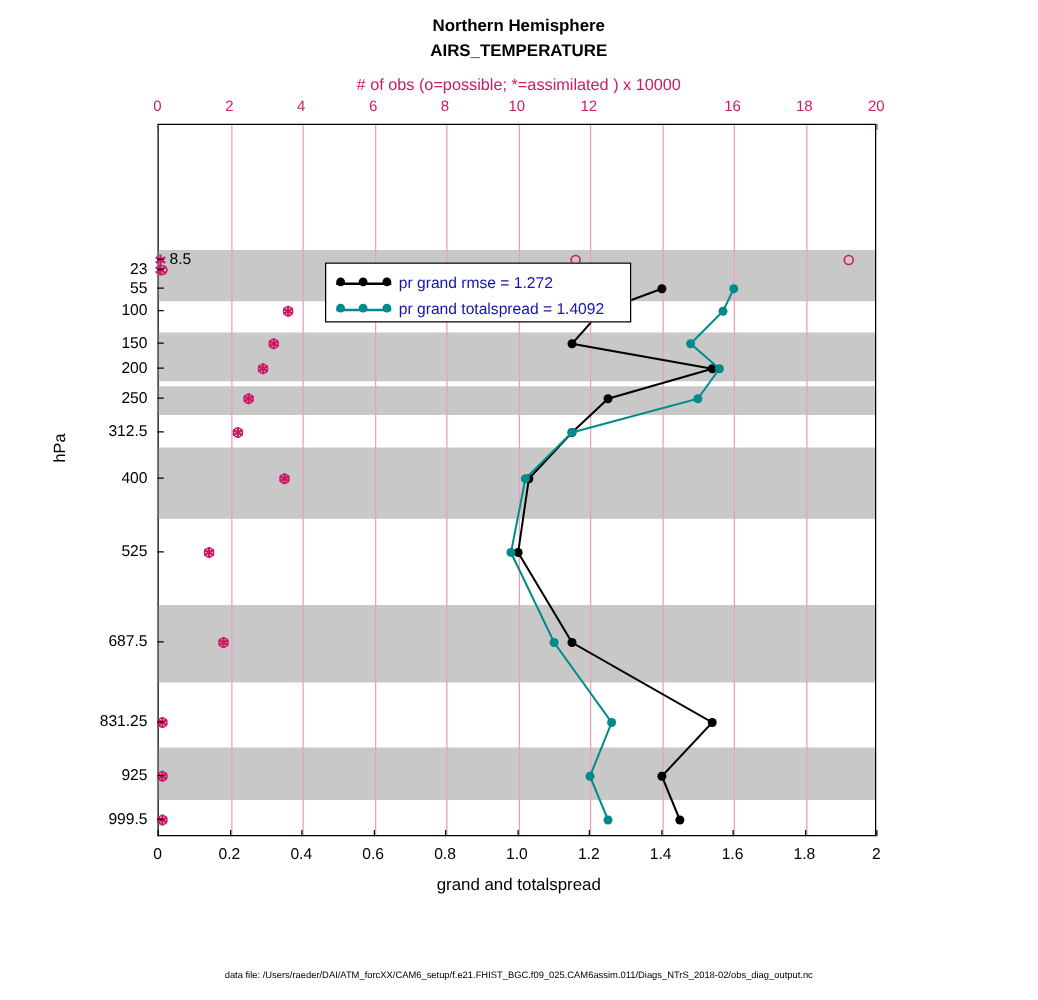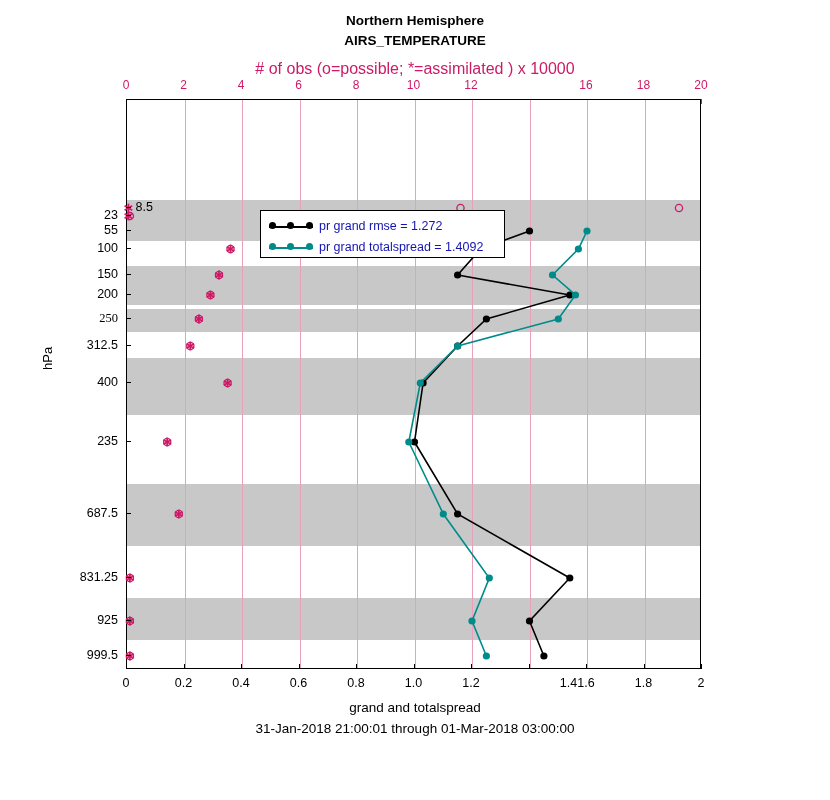--- a/index.html
+++ b/index.html
@@ -14,21 +14,21 @@
 
   .ttl {
     position:absolute; left:0; width:830px; text-align:center;
     font-weight:bold; font-size:13.5px; color:#000;
   }
   #title1 { top:13px; }
   #title2 { top:33px; }
 
   #topaxislabel {
     position:absolute; left:0; width:830px; text-align:center;
-    top:60px; font-size:16px; color:#cc1a66; font-weight:normal;
+    top:60px; font-size:13px; color:#cc1a66; font-weight:normal;
   }
 
   
   #plot {
     position:absolute;
     left:126px; top:99px;
     width:575px; height:570px;
     border:1px solid #000;
     box-sizing:border-box;
     background:#ffffff;
@@ -301,24 +301,24 @@
       </div>
   </div>
 
   <div id="ylabels">
       <div class="ytick" style="top: 108px; right: 710px; position: absolute; left: 0px; width: 118px; padding-left: 35px;">8.5</div>
       <div class="ytick" style="top: 116px; right: 710px; position: absolute; left: 0px; width: 118px;">23</div>
       <div class="ytick" style="top: 131px; right: 710px; position: absolute; left: 0px; width: 118px;">55</div>
       <div class="ytick" style="top: 149px; right: 710px; position: absolute; left: 0px; width: 118px;">100</div>
       <div class="ytick" style="top: 175px; right: 710px; position: absolute; left: 0px; width: 118px;">150</div>
       <div class="ytick" style="top: 195px; right: 710px; position: absolute; left: 0px; width: 118px;">200</div>
-      <div class="ytick" style="top: 219px; right: 710px; position: absolute; left: 0px; width: 118px; font-family: Liberation Serif, serif;">250</div>
+      <div class="ytick" style="top: 219px; right: 710px; position: absolute; left: 0px; width: 118px;">250</div>
       <div class="ytick" style="top: 246px; right: 710px; position: absolute; left: 0px; width: 118px;">312.5</div>
       <div class="ytick" style="top: 283px; right: 710px; position: absolute; left: 0px; width: 118px;">400</div>
-      <div class="ytick" style="top: 342px; right: 710px; position: absolute; left: 0px; width: 118px;">235</div>
+      <div class="ytick" style="top: 342px; right: 710px; position: absolute; left: 0px; width: 118px;">525</div>
       <div class="ytick" style="top: 414px; right: 710px; position: absolute; left: 0px; width: 118px;">687.5</div>
       <div class="ytick" style="top: 478px; right: 710px; position: absolute; left: 0px; width: 118px;">831.25</div>
       <div class="ytick" style="top: 521px; right: 710px; position: absolute; left: 0px; width: 118px;">925</div>
       <div class="ytick" style="top: 556px; right: 710px; position: absolute; left: 0px; width: 118px;">999.5</div>
     </div>
   <div id="ytickmarks">
       <div class="ytickmark" style="top: 207px;"></div>
       <div class="ytickmark" style="top: 215px;"></div>
       <div class="ytickmark" style="top: 230px;"></div>
       <div class="ytickmark" style="top: 248px;"></div>
@@ -343,26 +343,26 @@
       <div class="bottick" style="left: 241px; top: 676px;">0.4</div>
       <div class="bottickmark" style="left: 241px; top: 664px;"></div>
       <div class="bottick" style="left: 298.5px; top: 676px;">0.6</div>
       <div class="bottickmark" style="left: 299px; top: 664px;"></div>
       <div class="bottick" style="left: 356px; top: 676px;">0.8</div>
       <div class="bottickmark" style="left: 356px; top: 664px;"></div>
       <div class="bottick" style="left: 413.5px; top: 676px;">1.0</div>
       <div class="bottickmark" style="left: 414px; top: 664px;"></div>
       <div class="bottick" style="left: 471px; top: 676px;">1.2</div>
       <div class="bottickmark" style="left: 471px; top: 664px;"></div>
-      <div class="bottick" style="left: 528.5px; top: 676px; margin-left: 40px;">1.4</div>
+      <div class="bottick" style="left: 528.5px; top: 676px;">1.4</div>
       <div class="bottickmark" style="left: 529px; top: 664px;"></div>
       <div class="bottick" style="left: 586px; top: 676px;">1.6</div>
       <div class="bottickmark" style="left: 586px; top: 664px;"></div>
       <div class="bottick" style="left: 643.5px; top: 676px;">1.8</div>
       <div class="bottickmark" style="left: 644px; top: 664px;"></div>
       <div class="bottick" style="left: 701px; top: 676px;">2</div>
       <div class="bottickmark" style="left: 701px; top: 664px;"></div>
     </div>
 
   <div id="xtitle">grand and totalspread</div>
-  <div id="daterange">31-Jan-2018 21:00:01 through 01-Mar-2018 03:00:00</div>
+  <div id="datafile">data file: /Users/raeder/DAI/ATM_forcXX/CAM6_setup/f.e21.FHIST_BGC.f09_025.CAM6assim.011/Diags_NTrS_2018-02/obs_diag_output.nc</div>
 
 </div>
 
 </body></html>

